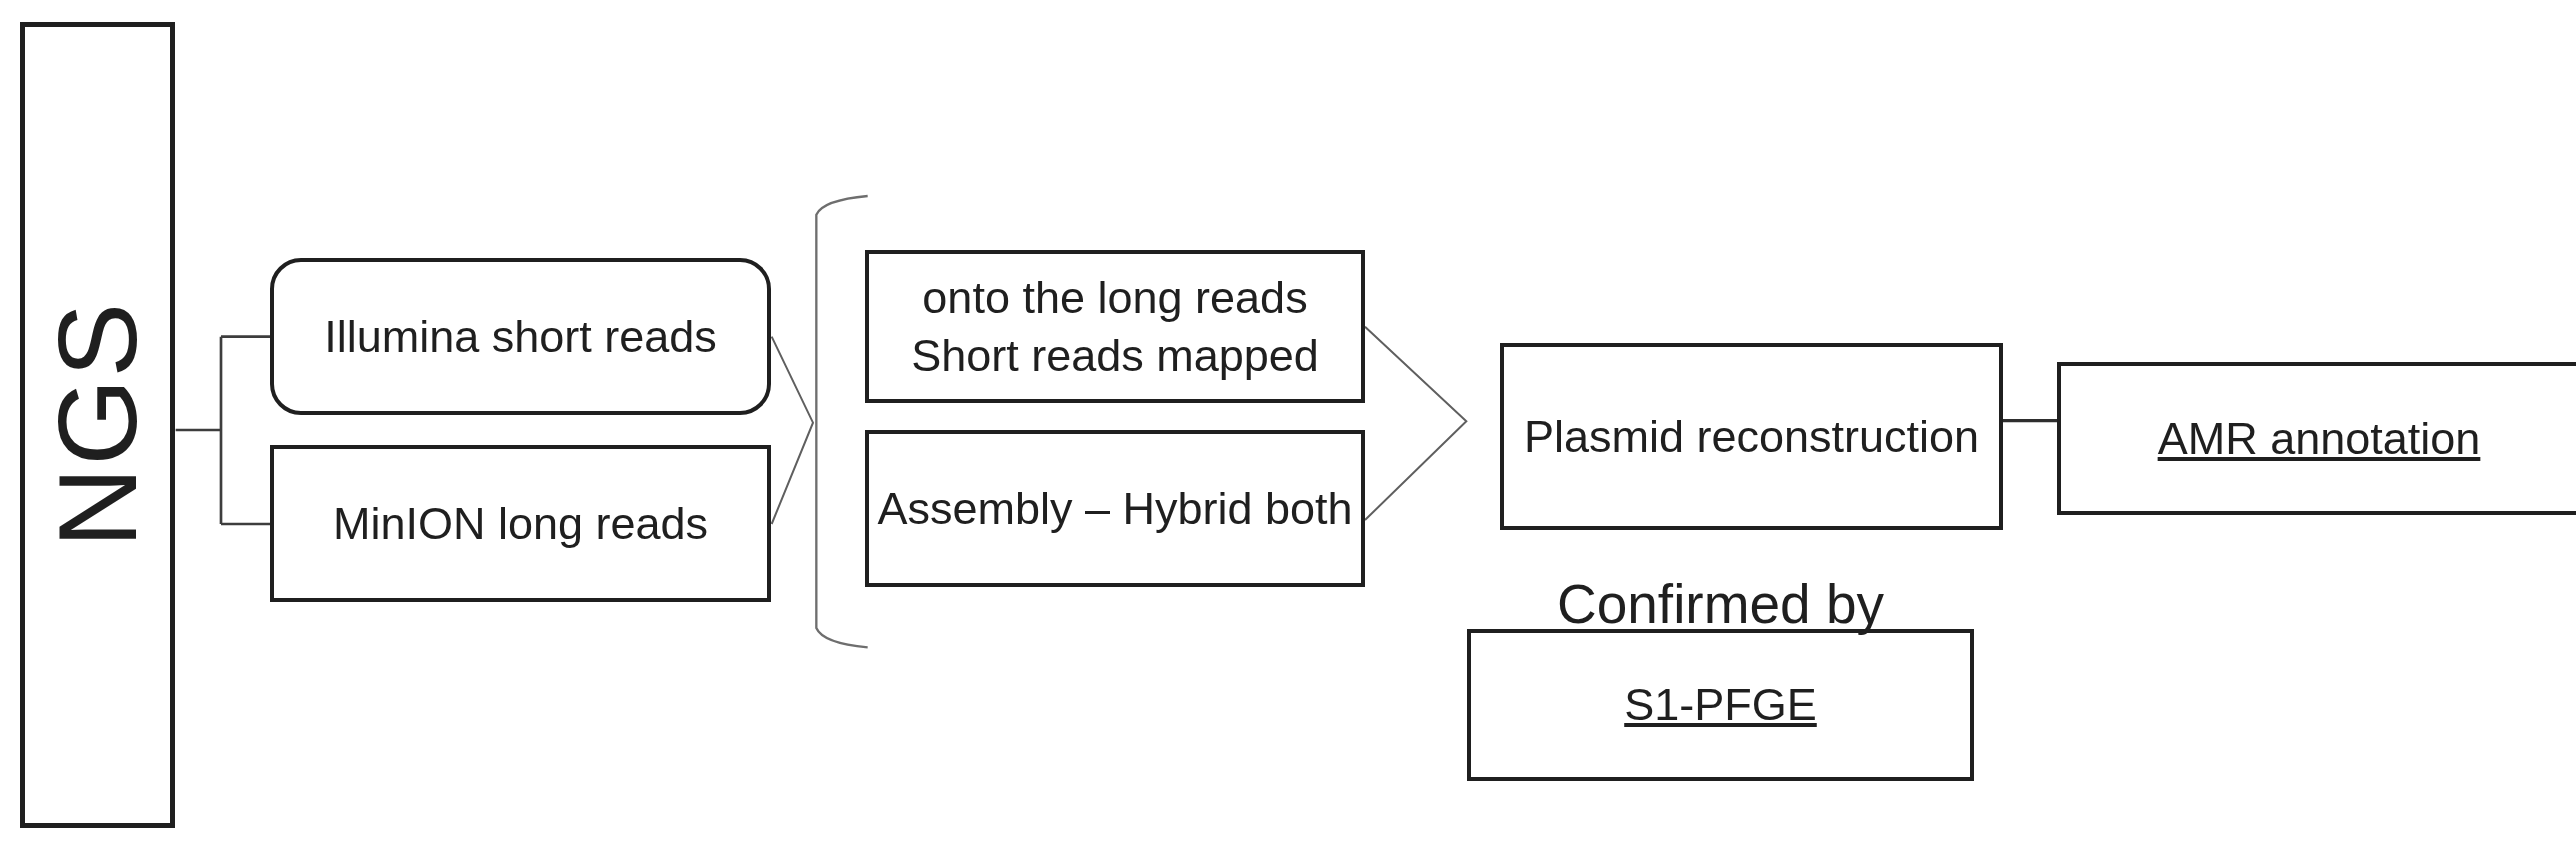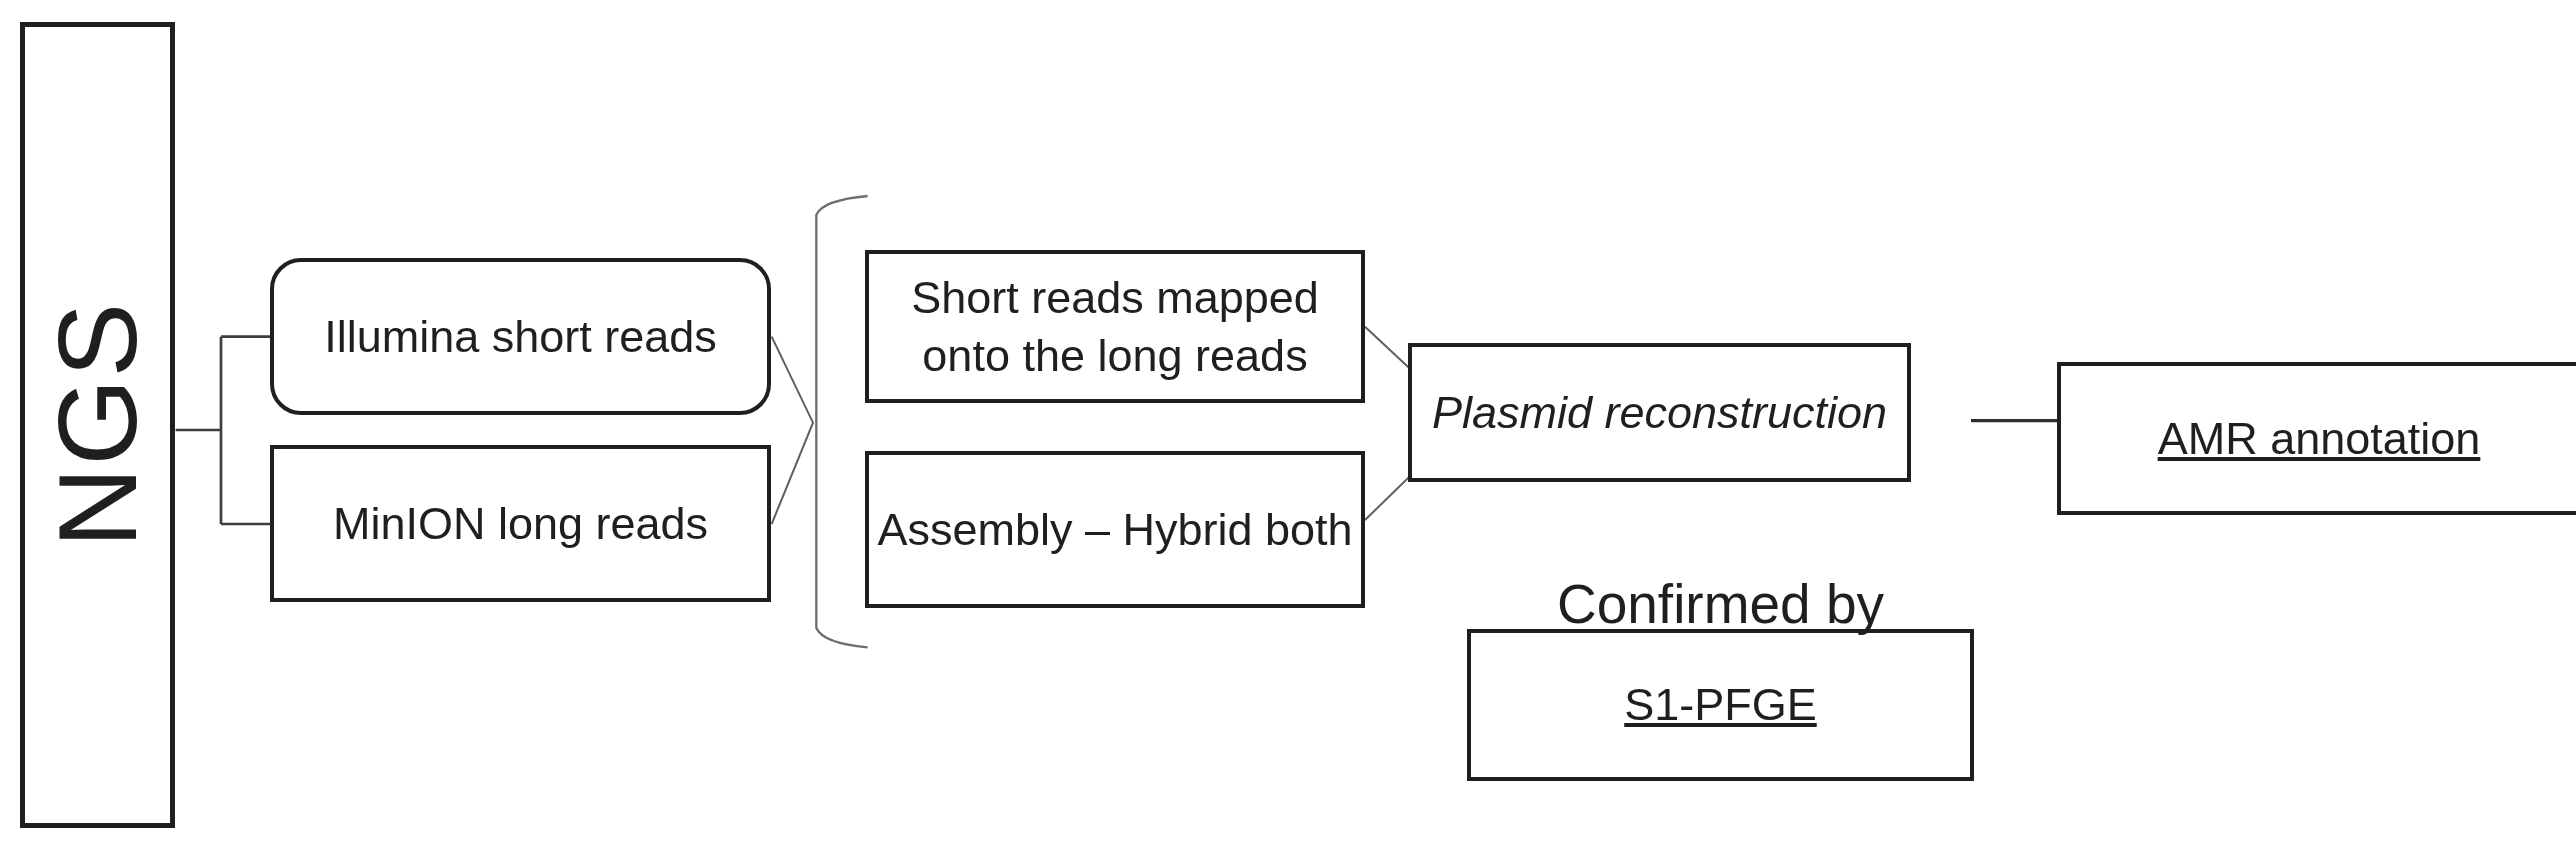--- a/index.html
+++ b/index.html
@@ -44,22 +44,22 @@
   }
   #ngs-box .rotated {
     transform: rotate(-90deg);
     white-space: nowrap;
     font-size: 112px;
     letter-spacing: 1.3px;
   }
   #illumina-box  { left: 270px;  top: 258px; width: 501px; height: 157px; border-radius: 31px; }
   #minion-box    { left: 270px;  top: 445px; width: 501px; height: 157px; }
   #short-reads-box { left: 865px; top: 250px; width: 500px; height: 153px; }
-  #assembly-box    { left: 865px; top: 451px; width: 500px; height: 157px; }
-  #plasmid-box   { left: 1408px; top: 343px; width: 503px; height: 139px; font-style: italic; }
+  #assembly-box    { left: 865px; top: 430px; width: 500px; height: 157px; }
+  #plasmid-box   { left: 1500px; top: 343px; width: 503px; height: 187px; }
   #amr-box       { left: 2057px; top: 362px; width: 524px; height: 153px; text-decoration: underline; }
   #s1-pfge-box   { left: 1467px; top: 629px; width: 507px; height: 152px; text-decoration: underline; }
   #confirmed-label {
     position: absolute;
     left: 1467px; top: 568px; width: 507px; height: 64px;
     display: flex;
     align-items: flex-end;
     justify-content: center;
     font-size: 55px;
     line-height: 1.0;
@@ -91,22 +91,22 @@
   <div class="box" id="illumina-box">
     <span>Illumina short reads</span>
   </div>
 
   <div class="box" id="minion-box">
     <span>MinION long reads</span>
   </div>
 
   <div class="box" id="short-reads-box">
     <span>
+      <span class="line">onto the long reads</span>
       <span class="line">Short reads mapped</span>
-      <span class="line">onto the long reads</span>
     </span>
   </div>
 
   <div class="box" id="assembly-box">
     <span>
       <span class="line">Assembly – Hybrid both</span>
     </span>
   </div>
 
   <div class="box" id="plasmid-box">

